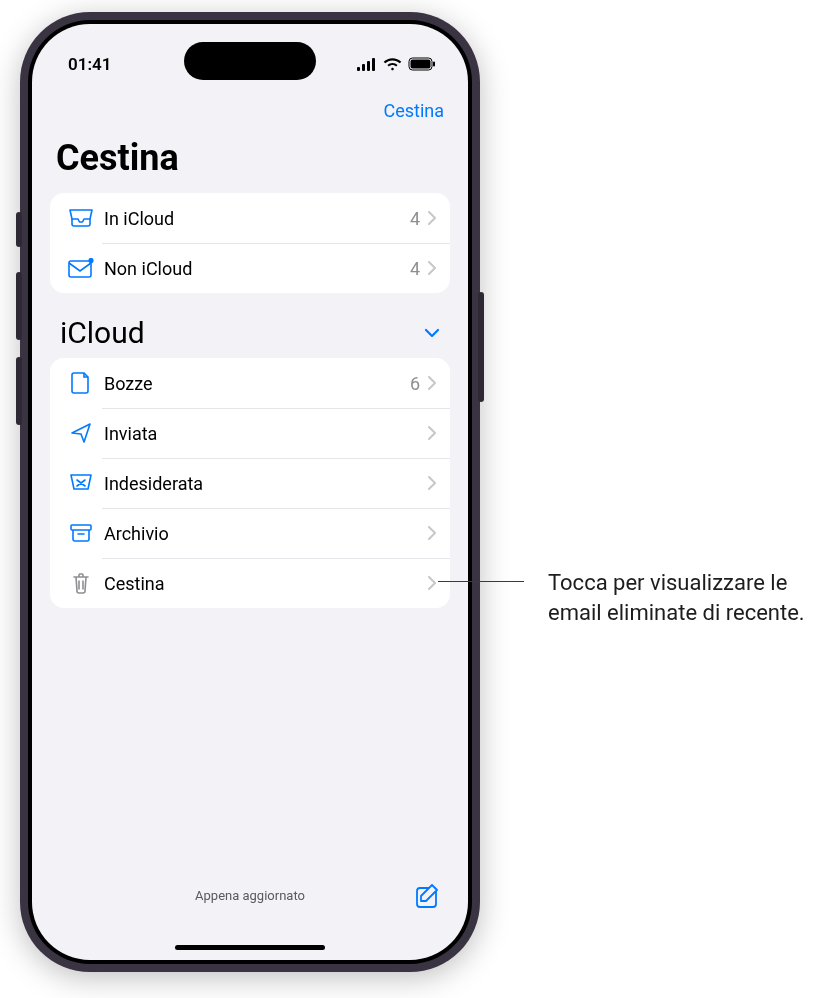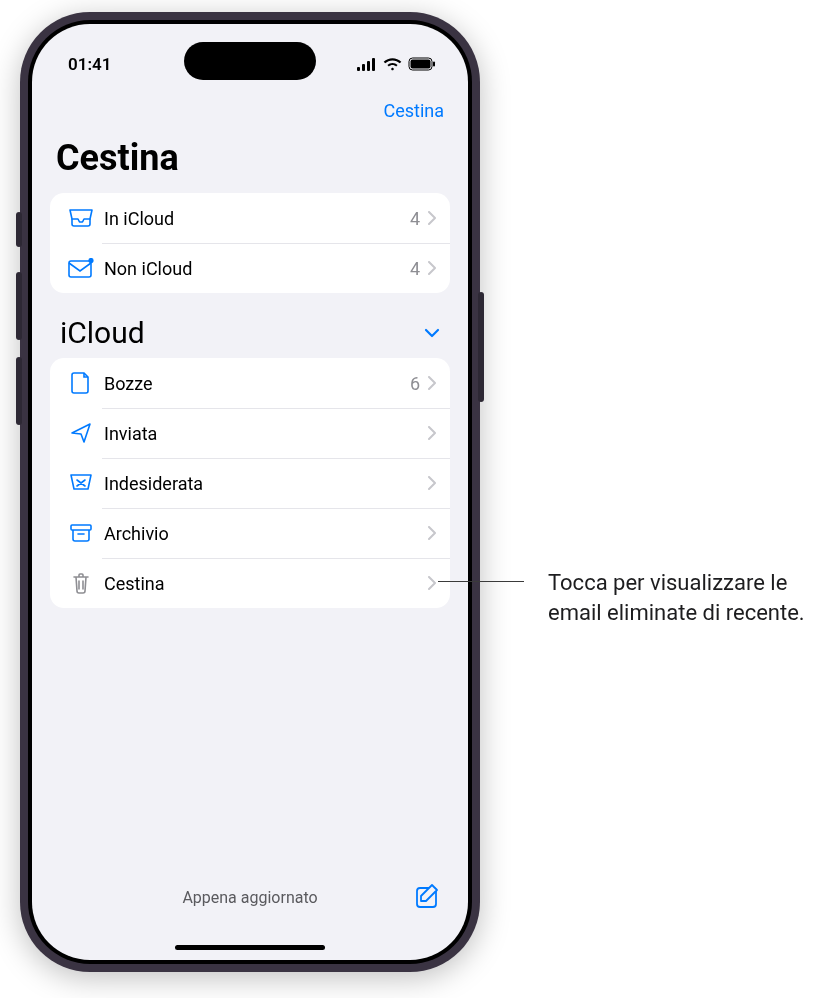--- a/index.html
+++ b/index.html
@@ -158,21 +158,21 @@
   .toolbar {
     position:absolute;
     left:0; right:0; bottom:0;
     height:90px;
     display:flex;
     align-items:flex-start;
     justify-content:center;
     padding-top:18px;
   }
   .toolbar-status {
-    font-size:16px;
+    font-size:13px;
     color:#5a5a5e;
   }
   .compose-btn {
     position:absolute;
     right:26px;
     top:12px;
     cursor:pointer;
   }
   .home-indicator {
     position:absolute;

